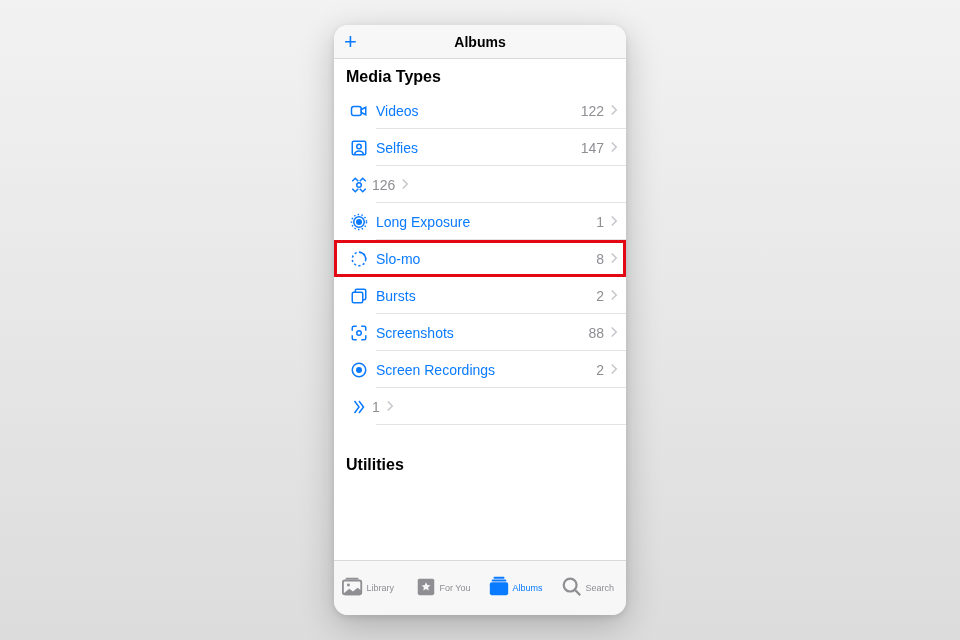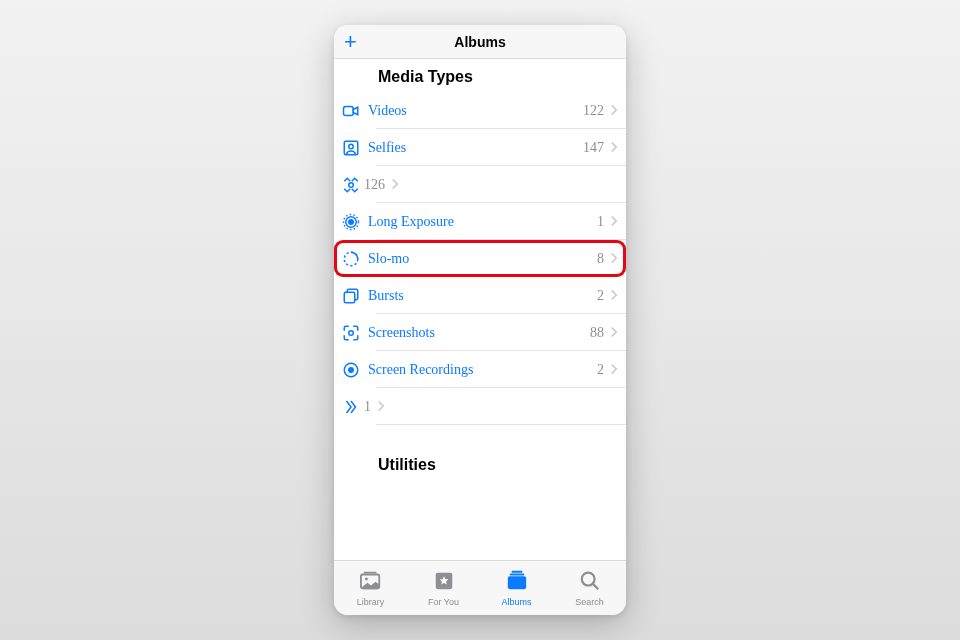--- a/index.html
+++ b/index.html
@@ -54,31 +54,29 @@
     flex: 1;
     overflow: hidden;
     background: #fff;
   }
   .section-header {
     padding: 9px 12px 6px;
     font-size: 16px;
     font-weight: 700;
     color: #000;
     background: #fff;
-    margin-left: 32px;
   }
   .row {
     display: flex;
     align-items: center;
     height: 37px;
-    padding-left: 4px;
+    padding-left: 12px;
     background: #fff;
     cursor: pointer;
     position: relative;
-    font-family: Liberation Serif, serif;
   }
   .row .icon-slot {
     width: 26px;
     display: flex;
     align-items: center;
     justify-content: center;
     color: #0a7aff;
   }
   .row .icon-slot svg { width: 18px; height: 18px; }
   .row .label {
@@ -98,40 +96,39 @@
   }
   .row .chev svg { width: 8px; height: 12px; }
   .row .divider {
     position: absolute;
     left: 42px; right: 0; bottom: 0;
     height: 1px;
     background: #e3e3e5;
   }
   .row.highlight {
     box-shadow: inset 0 0 0 3px #e30613;
-    border-radius: 9px;
   }
 
   .utilities-gap {
     height: 22px;
     background: #fff;
   }
 
   
   .tabbar {
     height: 55px;
     border-top: 1px solid #d9d9d9;
     background: #f7f7f7;
     display: flex;
     align-items: center;
     justify-content: space-around;
   }
   .tab {
     display: flex;
-    flex-direction: column;
+    flex-direction: row;
     align-items: center;
     gap: 2px;
     color: #8e8e93;
     cursor: pointer;
     width: 60px;
   }
   .tab svg { width: 24px; height: 22px; }
   .tab .tlabel { font-size: 9px; }
   .tab.active { color: #0a7aff; }
 </style>

